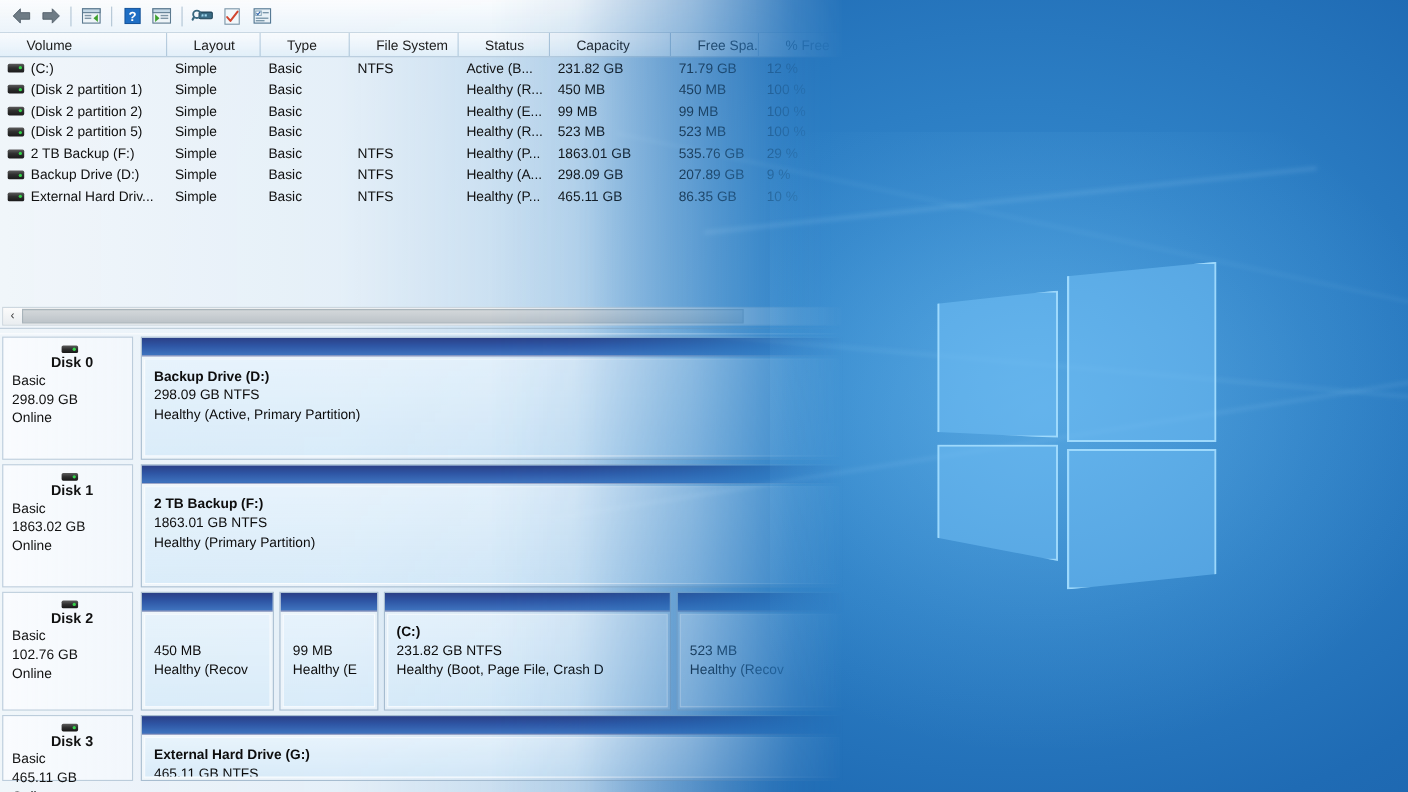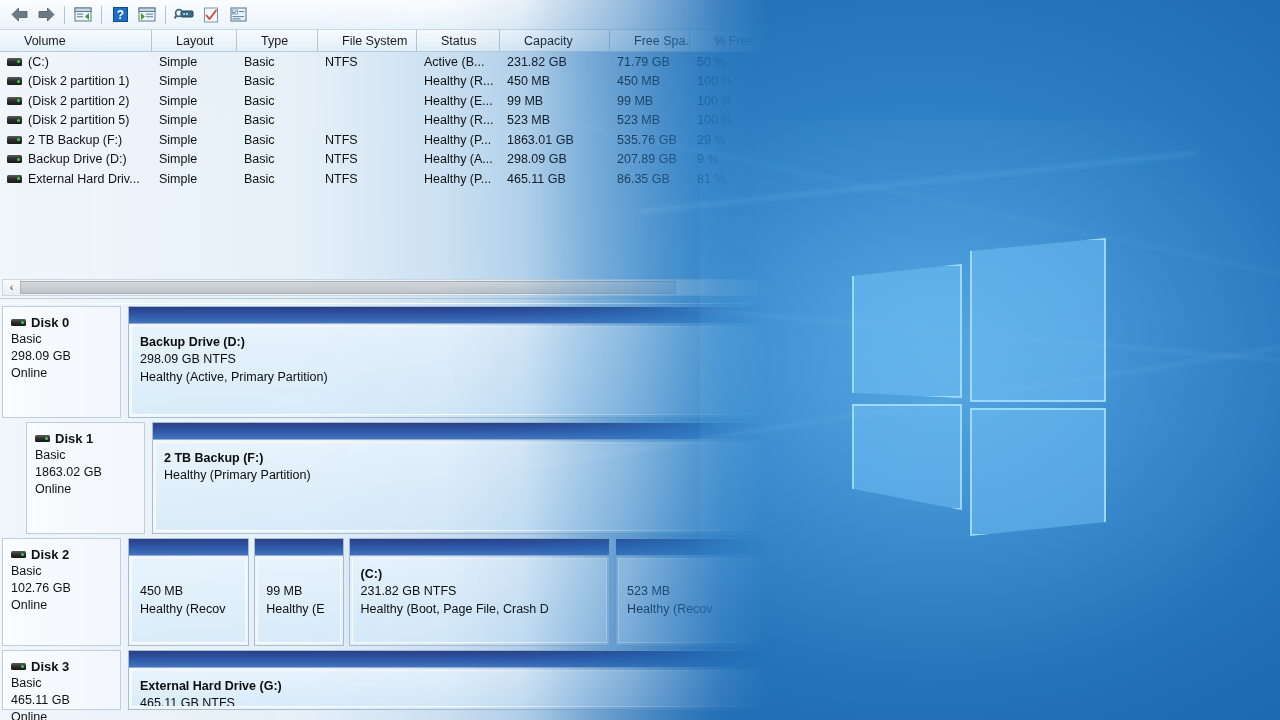--- a/index.html
+++ b/index.html
@@ -139,21 +139,21 @@
 
   
   #disk-view { padding: 2px 2px 0 2px; }
   .disk-row { display: flex; margin-bottom: 4px; }
   .disk-info {
     width: 119px; flex: none; padding: 7px 0 6px 8px;
     background: linear-gradient(to right, rgba(250,252,254,0.93), rgba(243,248,252,0.88));
     border: 1px solid rgba(168,190,208,0.75);
     font-size: 12.5px; color: #111; line-height: 17px;
   }
-  .disk-title { font-weight: bold; font-size: 13px; display: flex; align-items: center; }
+  .disk-title { font-weight: bold; font-size: 13px; display: flex; align-items: center; flex-direction: column; }
   .disk-icon {
     display: inline-block; width: 15px; height: 7px; margin-right: 5px; flex: none;
     background: linear-gradient(to bottom, #5c5c5c 0%, #2e2e2e 50%, #171717 100%);
     border-radius: 1.5px; position: relative;
   }
   .disk-icon::after {
     content: ""; position: absolute; right: 2px; top: 2px;
     width: 3px; height: 3px; background: #35d24a; border-radius: 50%;
   }
   .disk-parts { flex: 1; display: flex; gap: 5px; padding-left: 7px; }
@@ -290,21 +290,21 @@
           <div class="vc c-sta">
             <span>Active (B...</span>
           </div>
           <div class="vc c-cap">
             <span>231.82 GB</span>
           </div>
           <div class="vc c-free">
             <span>71.79 GB</span>
           </div>
           <div class="vc c-pct">
-            <span>50 %</span>
+            <span>12 %</span>
           </div>
         </div>
         <div class="vrow">
           <div class="vc c-vol">
             <span class="vol-icon"></span>
             <span>(Disk 2 partition 1)</span>
           </div>
           <div class="vc c-lay">
             <span>Simple</span>
           </div>
@@ -452,21 +452,21 @@
           <div class="vc c-sta">
             <span>Healthy (P...</span>
           </div>
           <div class="vc c-cap">
             <span>465.11 GB</span>
           </div>
           <div class="vc c-free">
             <span>86.35 GB</span>
           </div>
           <div class="vc c-pct">
-            <span>81 %</span>
+            <span>10 %</span>
           </div>
         </div>
       </div>
   </div>
 
   <div id="list-scroll-area">
     <div id="hscroll">
       <div id="hscroll-left">‹</div>
       <div id="hscroll-track">
         <div id="hscroll-thumb"></div>
@@ -490,35 +490,36 @@
           <div class="part" style="flex: 0 0 100%;">
             <div class="part-bar"></div>
             <div class="part-body">
               <div class="pname">Backup Drive  (D:)</div>
               <div>298.09 GB NTFS</div>
               <div>Healthy (Active, Primary Partition)</div>
             </div>
           </div>
         </div>
       </div>
-      <div class="disk-row" style="height: 112px; margin-left: 24px;">
+      <div class="disk-row" style="height: 112px;">
         <div class="disk-info">
           <div class="disk-title">
             <span class="disk-icon"></span>
             <span>Disk 1</span>
           </div>
           <div>Basic</div>
           <div>1863.02 GB</div>
           <div>Online</div>
         </div>
         <div class="disk-parts">
           <div class="part" style="flex: 0 0 100%;">
             <div class="part-bar"></div>
             <div class="part-body">
               <div class="pname">2 TB Backup  (F:)</div>
+              <div>1863.01 GB NTFS</div>
               <div>Healthy (Primary Partition)</div>
             </div>
           </div>
         </div>
       </div>
       <div class="disk-row" style="height: 108px;">
         <div class="disk-info">
           <div class="disk-title">
             <span class="disk-icon"></span>
             <span>Disk 2</span>

